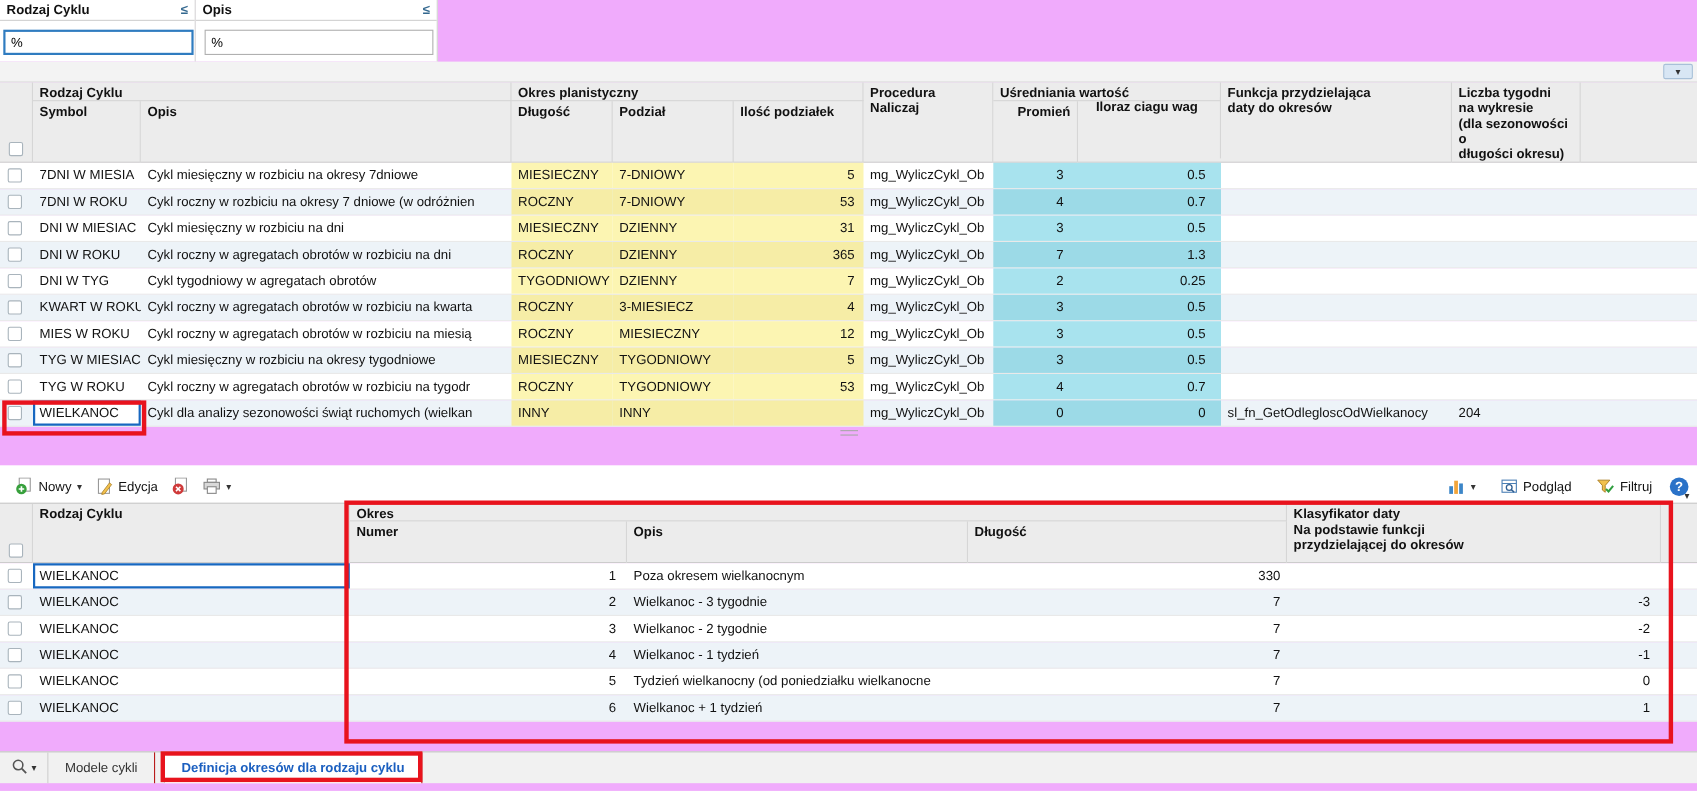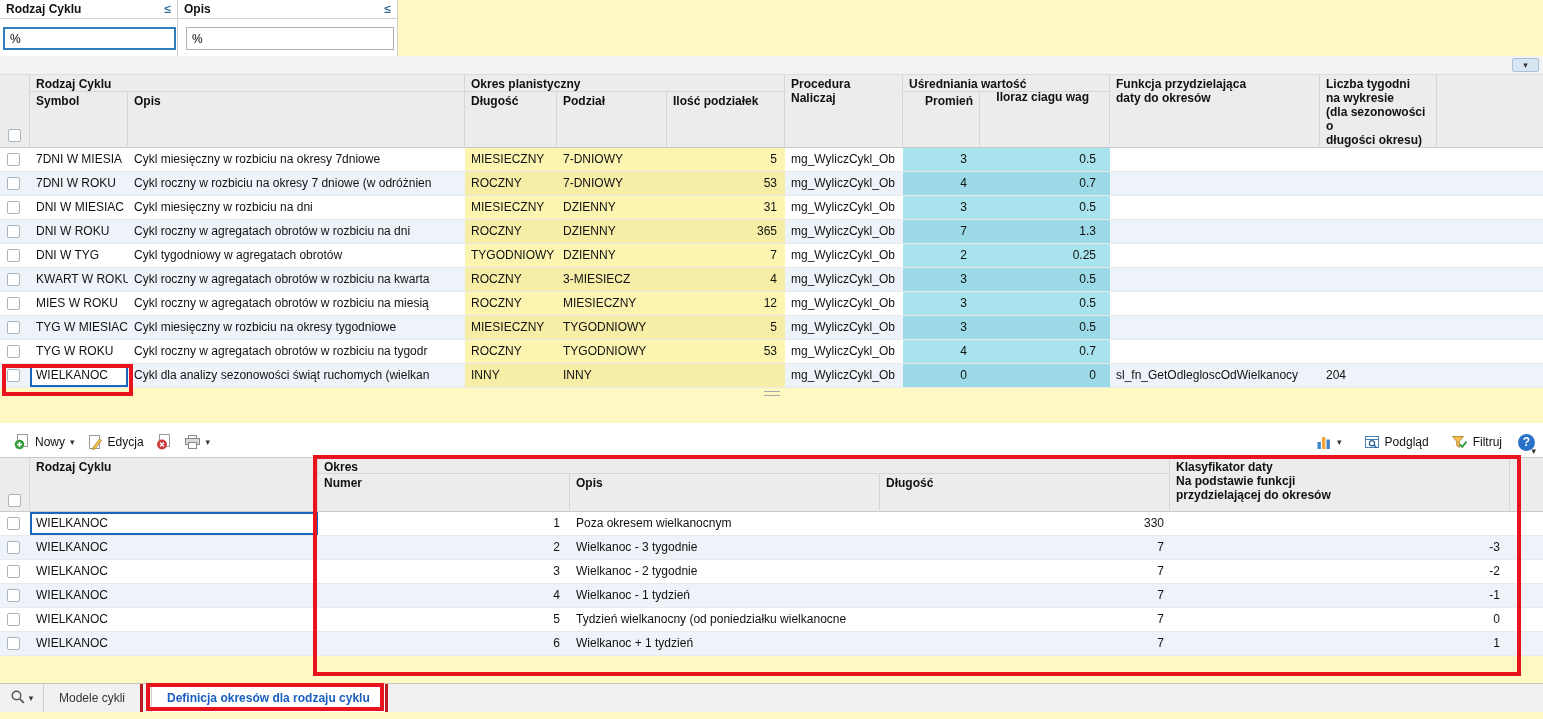--- a/index.html
+++ b/index.html
@@ -1,17 +1,17 @@
 <!DOCTYPE html>
 <html><head>
 <meta charset="utf-8">
 <style>
   * { margin:0; padding:0; box-sizing:border-box; }
   body { font-family:"Liberation Sans", sans-serif; font-size:12px; color:#111; background:#fff; }
-  #app { position:relative; width:1543px; height:719px; background:#fef9c3; overflow:hidden; }
+  #app { position:relative; width:1543px; height:719px; background:#f0abfc; overflow:hidden; }
 
   
   .filter-col { position:absolute; top:0; height:56px; border-right:1px solid #d0d0d0; background:#fff; }
   .filter-head { height:19px; display:flex; justify-content:space-between; align-items:center;
                  padding:0 6px; border-bottom:1px solid #d0d0d0; font-weight:bold; }
   .filter-op { color:#33688f; font-weight:bold; cursor:pointer; }
   .filter-input { position:absolute; top:27px; height:23px; border:1px solid #b0b0b0; padding:0 5px;
                   font-family:"Liberation Sans",sans-serif; font-size:12px; background:#fff; }
   .filter-input.focused { border:2px solid #2f7cc0; }
 
@@ -79,21 +79,21 @@
   .help-circle { width:17px; height:17px; border-radius:50%; background:#2a72c8; color:#fff;
                  font-weight:bold; display:flex; align-items:center; justify-content:center;
                  font-size:12px; cursor:pointer; }
   .tb-edge-chev { position:absolute; right:7px; top:447px; cursor:pointer; }
 
   
   .tabbar { position:absolute; top:683px; left:0; width:1543px; height:29px; background:#f1f1f1;
             border-top:1px solid #c4c4c4; display:flex; align-items:stretch; }
   .tab-tool { width:44px; display:flex; align-items:center; justify-content:center; gap:3px;
               border-right:1px solid #cfcfcf; cursor:pointer; }
-  .tab { display:flex; align-items:center; padding:0 15px; color:#333; border-right:3px solid #b91c1c;
+  .tab { display:flex; align-items:center; padding:0 15px; color:#333; border-right:1px solid #b91c1c;
          cursor:pointer; white-space:nowrap; }
   .tab.active { background:#fff; color:#1b5fc0; font-weight:bold; margin-left:8px;
                 border-left:1px solid #cfcfcf; }
 
   
   .anno { position:absolute; border:4px solid #e8131d; pointer-events:none; z-index:50; }
 </style>
 </head>
 <body>
 

